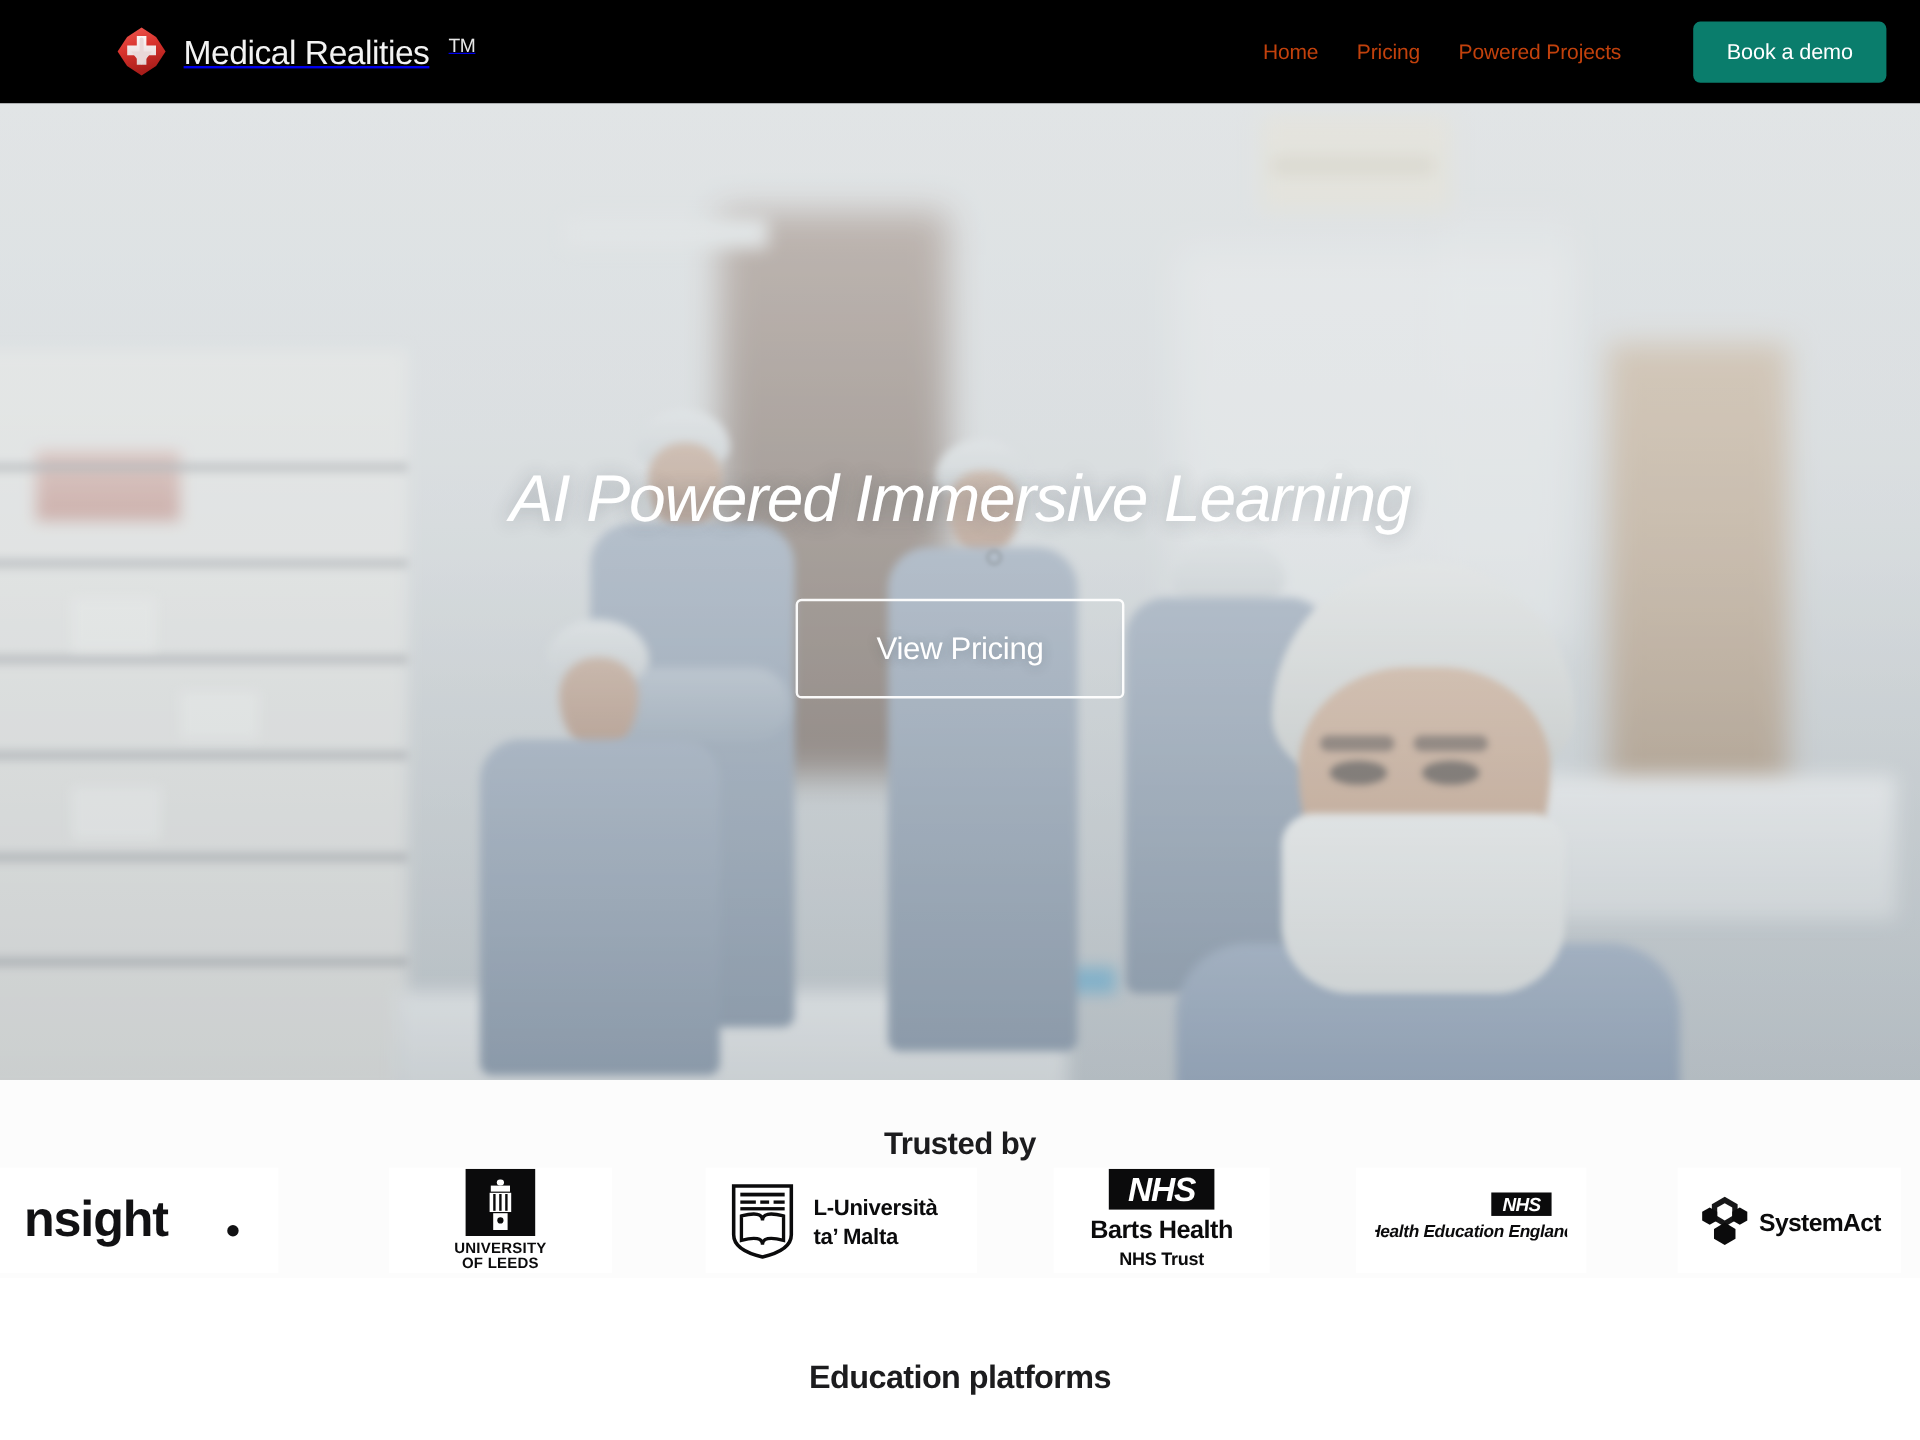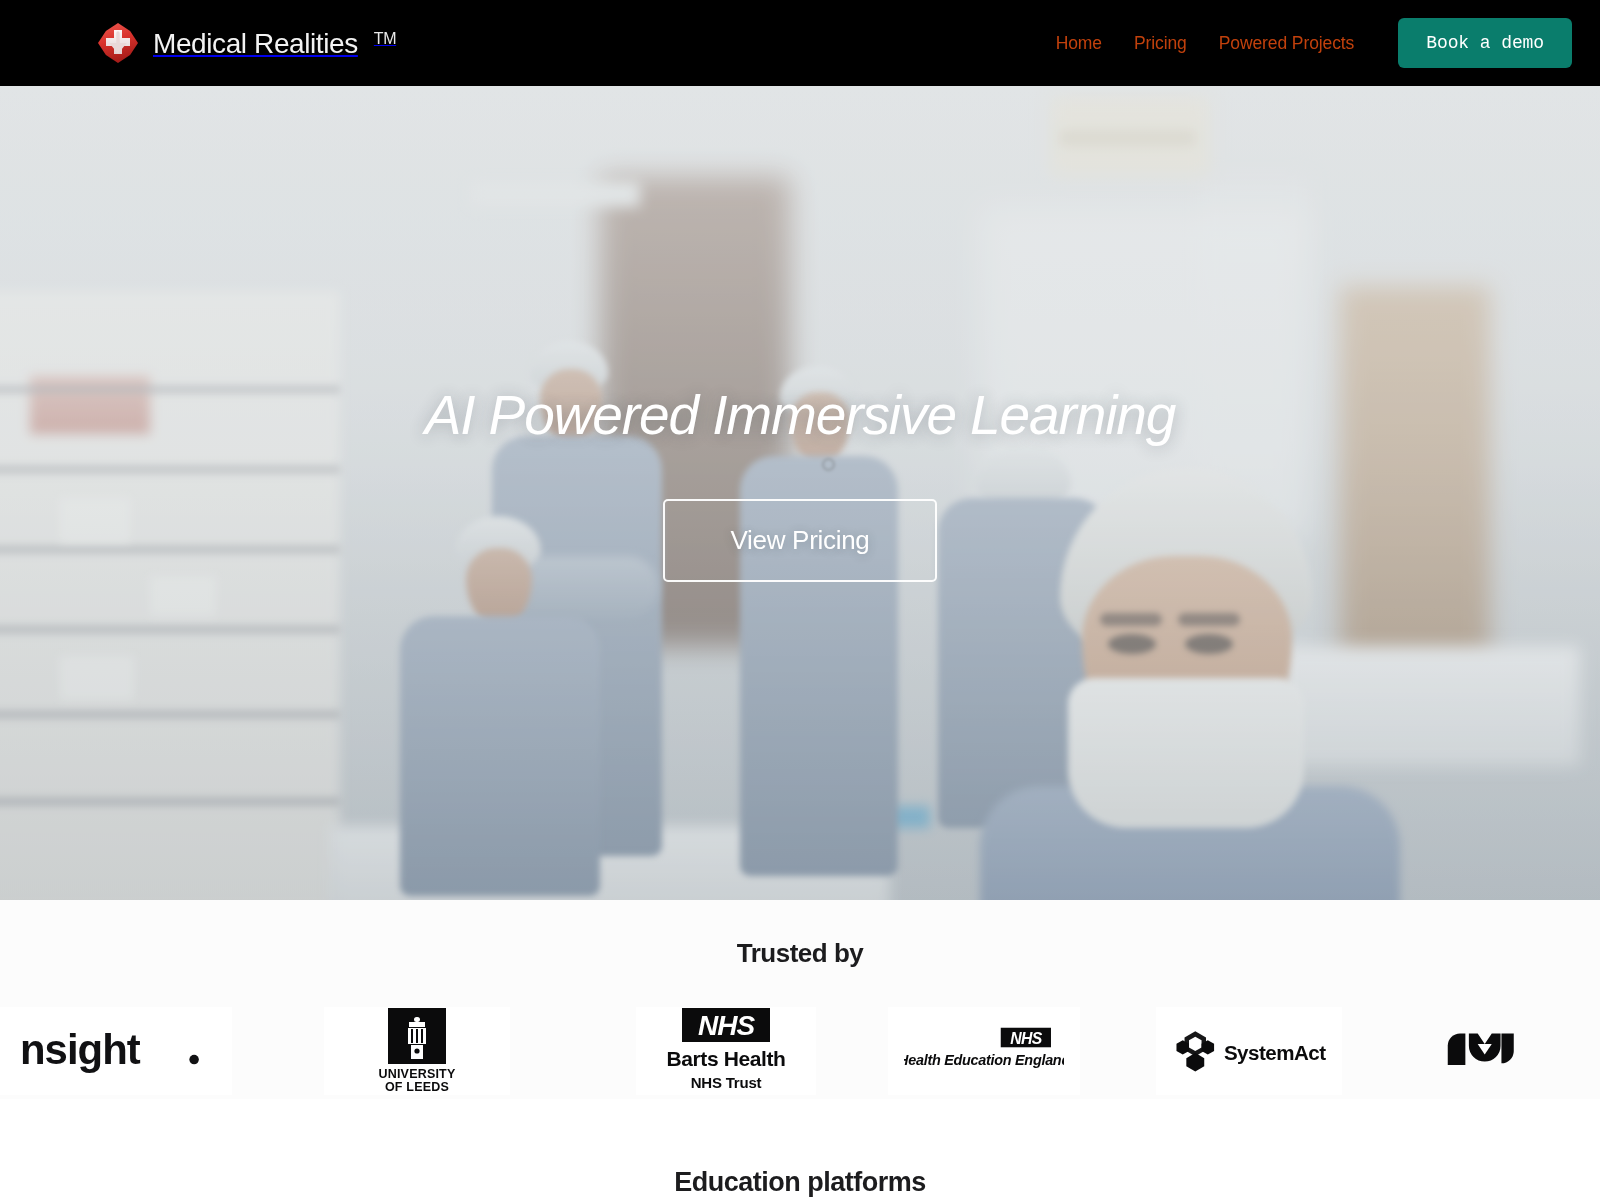--- a/index.html
+++ b/index.html
@@ -64,30 +64,30 @@
     color:#c2410c;
     font-size:17.5px;
     font-weight:400;
     letter-spacing:-0.1px;
     text-decoration:none;
     padding:10px 16px;
     white-space:nowrap;
     cursor:pointer;
   }
   .nav-cta{
-    margin-left:28px;
+    margin-left:44px;
     background:#0a7d6c;
     color:#ffffff;
     font-size:18px;
     letter-spacing:-0.1px;
     border:none;
     border-radius:6px;
     padding:15px 28px;
     cursor:pointer;
-    font-family:Liberation Mono, monospace;
+    font-family:Liberation Sans, sans-serif;
     white-space:nowrap;
   }
 
   
   .hero{
     position:relative;
     height:814px;
     overflow:hidden;
     background:#9aa4ac;
   }
@@ -317,21 +317,20 @@
     padding-top:38px;
   }
   .section-title{
     text-align:center;
     color:#1c1c1e;
     font-size:26px;
     font-weight:700;
     letter-spacing:-0.5px;
   }
   .logo-strip{
-    margin-top:34px;
     display:flex;
     align-items:center;
     gap:16px;
     height:96px;
     overflow:hidden;
   }
   .logo-cell{
     flex:0 0 auto;
     height:88px;
     display:flex;
@@ -483,20 +482,35 @@
           <rect x="59" y="21" width="2" height="14"></rect>
           <circle cx="55" cy="43" r="2.6"></circle>
         </g>
         <text x="55" y="70" text-anchor="middle" font-family="Liberation Sans, sans-serif" font-size="12.5" font-weight="700" fill="#0b0b0c" letter-spacing="0.2">UNIVERSITY</text>
         <text x="55" y="83" text-anchor="middle" font-family="Liberation Sans, sans-serif" font-size="12.5" font-weight="700" fill="#0b0b0c" letter-spacing="0.2">OF LEEDS</text>
       </svg>
     </div>
 
     <div class="logo-cell plain" style="width:46px"></div>
 
+    <div class="logo-cell" style="width:226px">
+      <svg class="logo-svg" width="210" height="74" viewBox="0 0 210 74" xmlns="http://www.w3.org/2000/svg">
+        <path d="M8 6 h52 v44 q0 14 -26 20 q-26 -6 -26 -20 Z" fill="none" stroke="#0b0b0c" stroke-width="3.2"></path>
+        <g fill="#0b0b0c">
+          <rect x="14" y="12" width="40" height="3.4"></rect>
+          <rect x="14" y="19" width="14" height="3"></rect>
+          <rect x="32" y="19" width="8" height="3"></rect>
+          <rect x="44" y="19" width="10" height="3"></rect>
+          <rect x="14" y="25" width="40" height="3"></rect>
+        </g>
+        <path d="M15 33 q19 -5 19 4 q0 -9 19 -4 v22 q-19 -5 -19 4 q0 -9 -19 -4 Z" fill="#ffffff" stroke="#0b0b0c" stroke-width="3"></path>
+        <text x="80" y="32" font-family="Liberation Sans, sans-serif" font-size="20" font-weight="600" fill="#0b0b0c" letter-spacing="-0.3">L-Università</text>
+        <text x="80" y="58" font-family="Liberation Sans, sans-serif" font-size="20" font-weight="600" fill="#0b0b0c" letter-spacing="-0.3">ta’ Malta</text>
+      </svg>
+    </div>
 
     <div class="logo-cell plain" style="width:30px"></div>
 
     <div class="logo-cell" style="width:180px">
       <svg class="logo-svg" width="136" height="86" viewBox="0 0 136 86" xmlns="http://www.w3.org/2000/svg">
         <rect x="24" y="0" width="88" height="34" fill="#0b0b0c"></rect>
         <text x="68" y="27" text-anchor="middle" font-family="Liberation Sans, sans-serif" font-size="28" font-style="italic" font-weight="700" fill="#ffffff" letter-spacing="-1">NHS</text>
         <text x="68" y="58" text-anchor="middle" font-family="Liberation Sans, sans-serif" font-size="21" font-weight="700" fill="#0b0b0c" letter-spacing="-0.4">Barts Health</text>
         <text x="68" y="80" text-anchor="middle" font-family="Liberation Sans, sans-serif" font-size="15" font-weight="700" fill="#0b0b0c" letter-spacing="-0.2">NHS Trust</text>
       </svg>

